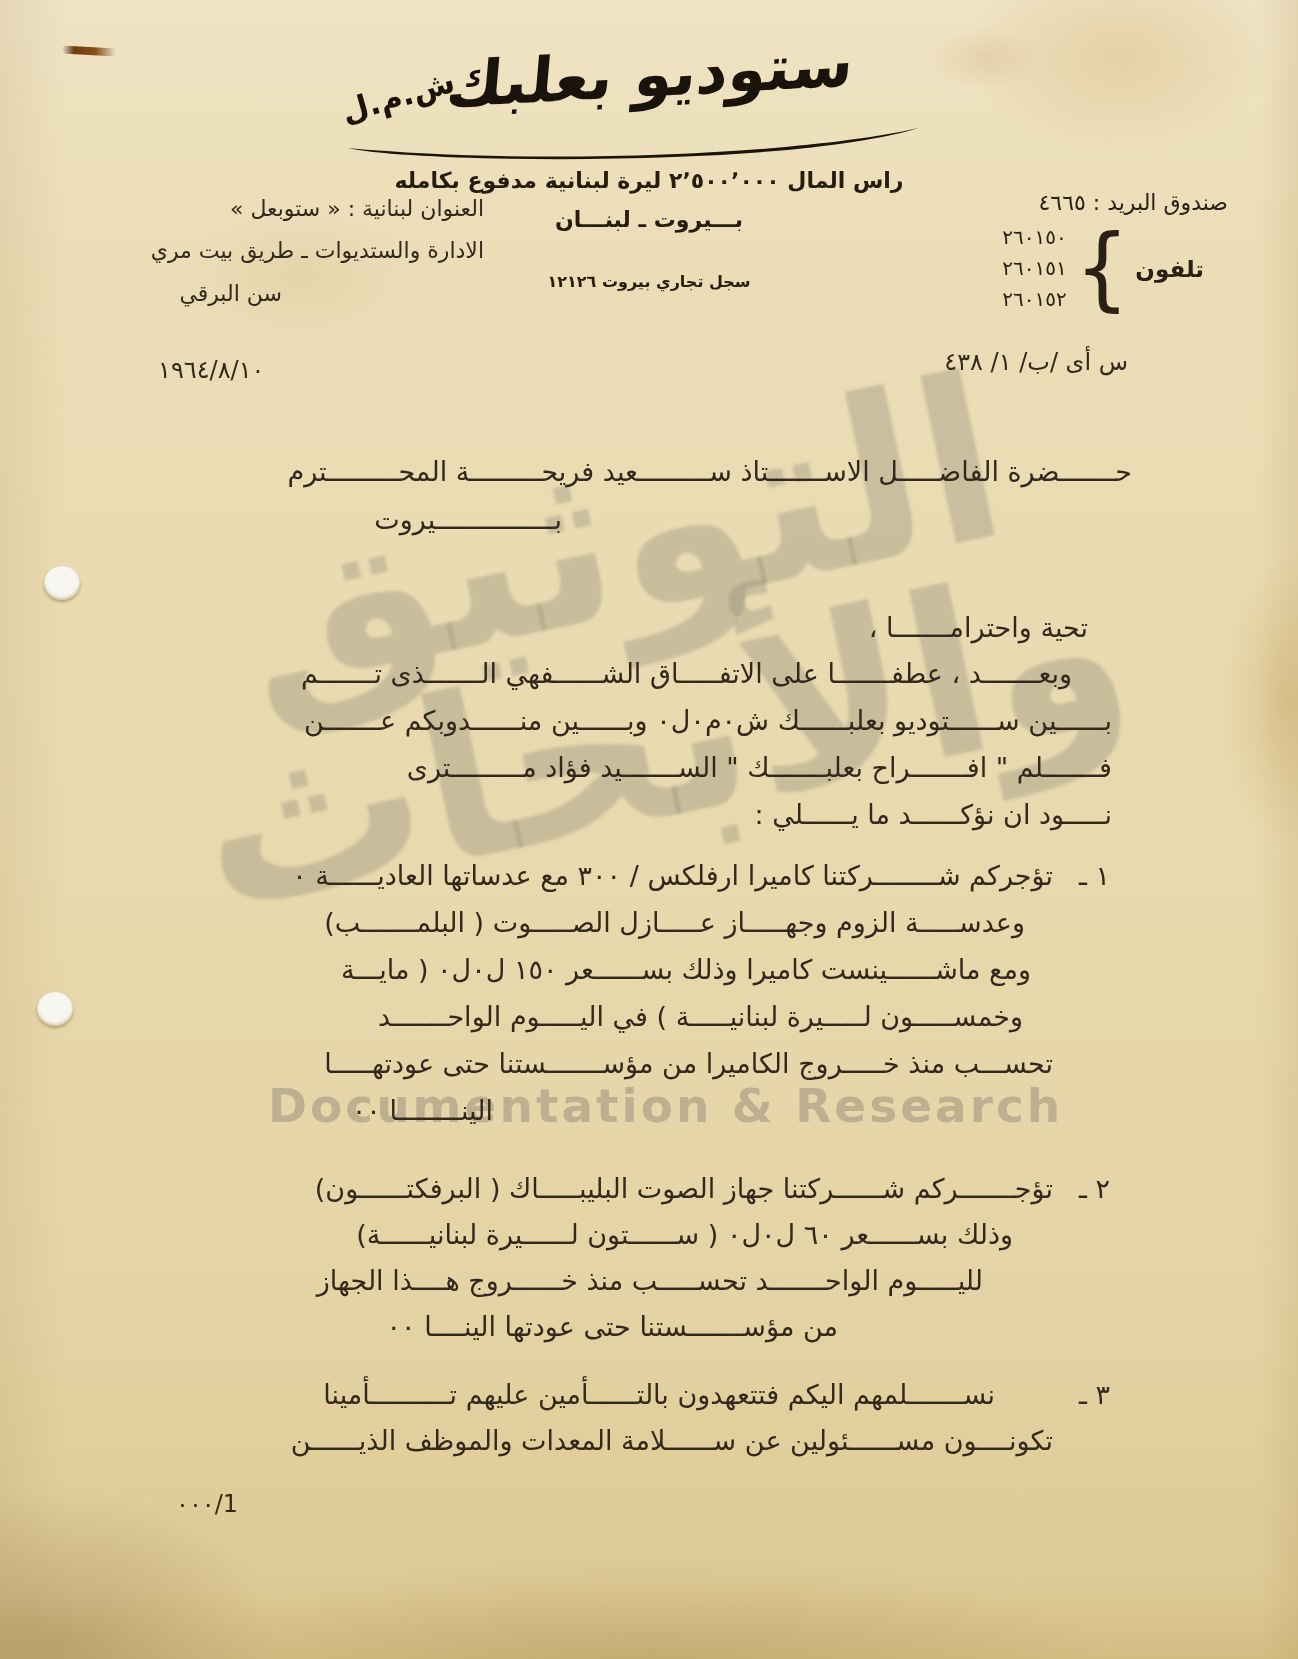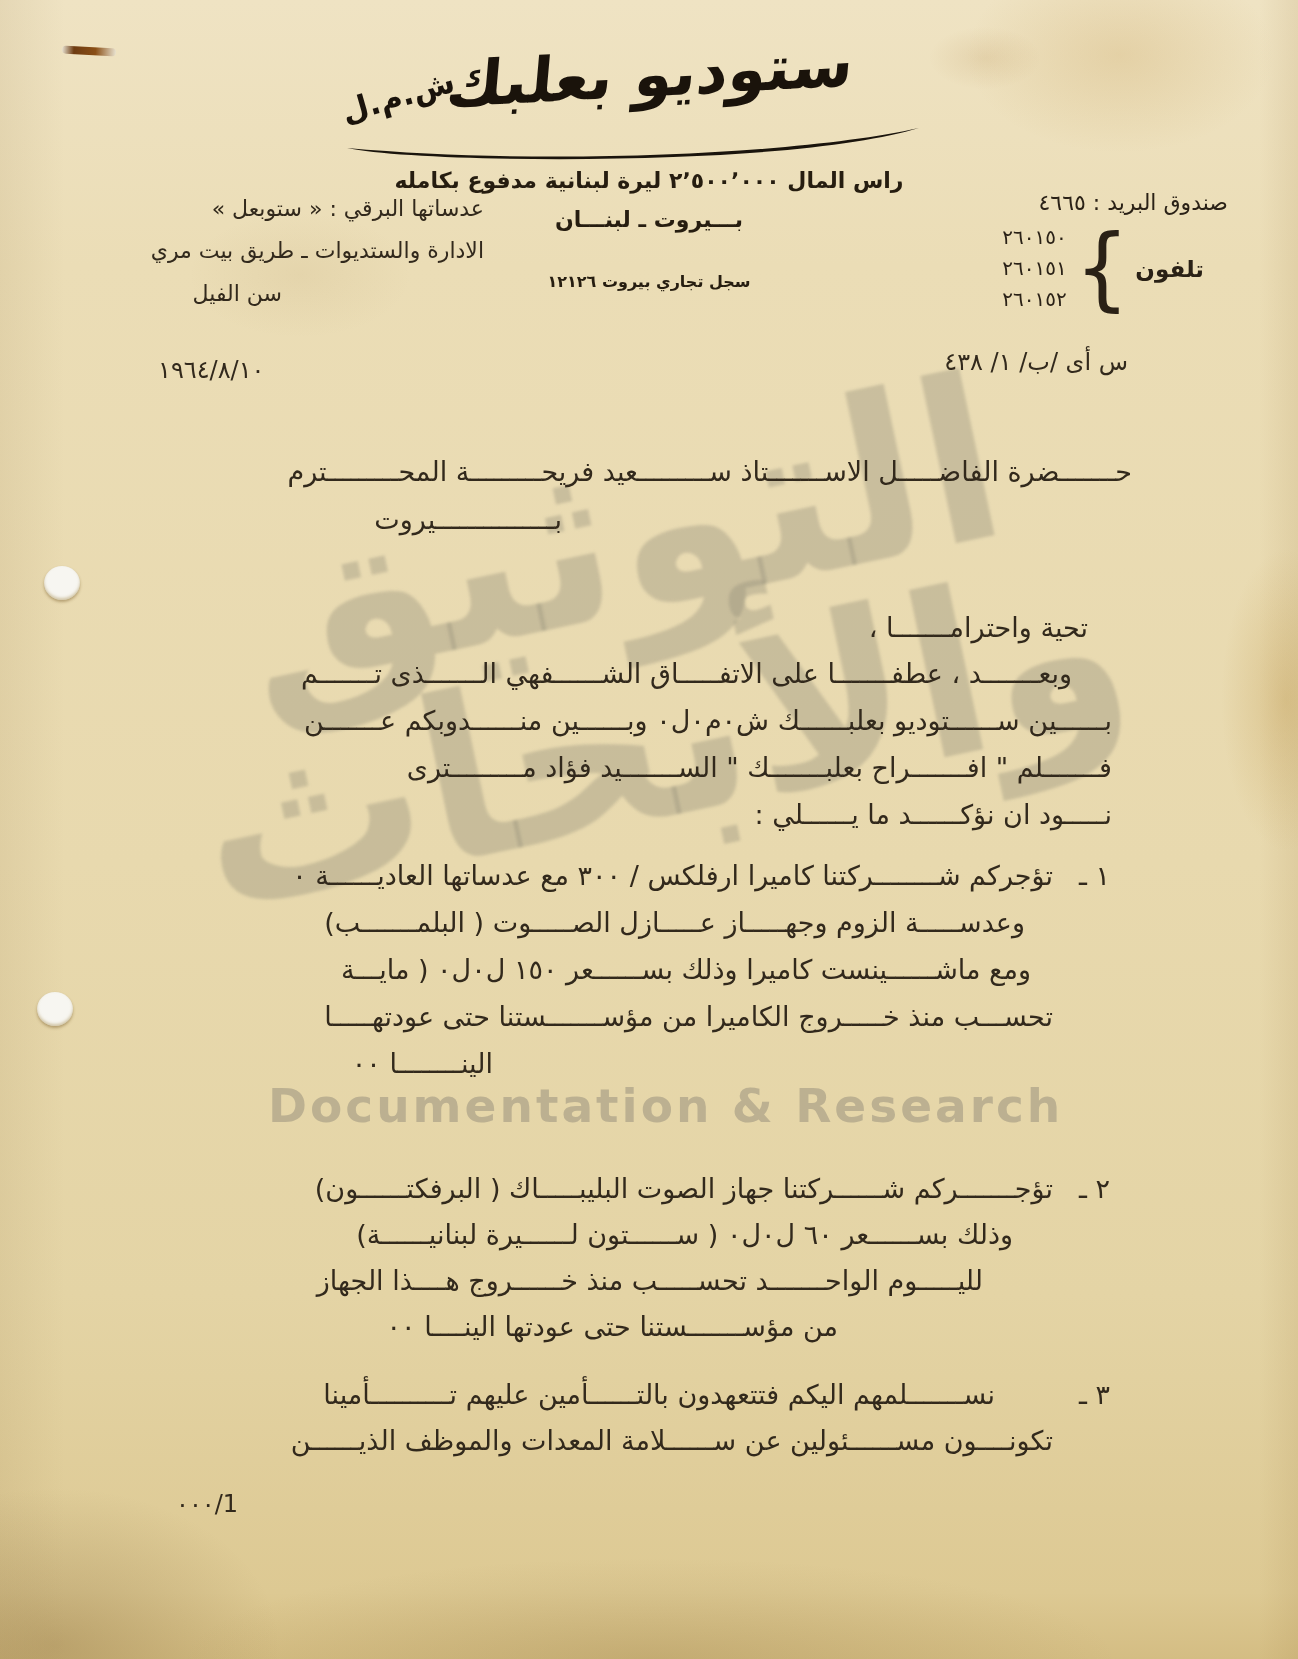--- a/index.html
+++ b/index.html
@@ -82,23 +82,23 @@
 <div class="logo-main">ستوديو بعلبك</div>
 <div class="logo-sal">ش.م.ل</div>
 <svg class="logo-swash" width="594" height="42" viewBox="0 0 594 42">
   <path d="M586,4 C470,30 215,42 14,24 C60,34 215,38 340,33 C455,29 540,18 586,4 Z" fill="#1a140c"></path>
 </svg>
 
 <div class="txt bold center" style="top:168px;font-size:22px;">راس المال ٢٬٥٠٠٬٠٠٠ ليرة لبنانية مدفوع بكامله</div>
 <div class="txt bold center" style="top:207px;font-size:22px;">بـــيروت ـ لبنـــان</div>
 <div class="txt bold center" style="top:272px;font-size:16px;">سجل تجاري بيروت ١٢١٢٦</div>
 
-<div class="txt" style="left:64px;top:196px;width:420px;text-align:right;font-size:22px;">عدساتها البرقي : « ستوبعل »</div>
+<div class="txt" style="left:64px;top:196px;width:420px;text-align:right;font-size:22px;">العنوان لبنانية : « ستوبعل »</div>
 <div class="txt" style="left:64px;top:238px;width:420px;text-align:right;font-size:22px;">الادارة والستديوات ـ طريق بيت مري</div>
-<div class="txt" style="left:64px;top:281px;width:218px;text-align:right;font-size:22px;">سن الفيل</div>
+<div class="txt" style="left:64px;top:281px;width:218px;text-align:right;font-size:22px;">سن البرقي</div>
 
 <div class="txt" style="right:70px;top:190px;font-size:22px;color:#2a2116;">صندوق البريد : ٤٦٦٥</div>
 
 <div class="phones">
   <div class="phone-label">تلفون</div>
   <div class="phone-brace">{</div>
   <div class="phone-col">
     <div>٢٦٠١٥٠</div>
     <div>٢٦٠١٥١</div>
     <div>٢٦٠١٥٢</div>
@@ -119,20 +119,21 @@
   <div>فـــــــلم " افـــــــراح بعلبـــــــك " الســـــــيد فؤاد مـــــــــترى</div>
   <div>نـــــود ان نؤكــــــد ما يــــــلي :</div>
 </div>
 
 <div class="item" style="right:188px;top:852px;">
   <div class="item-number">١ ـ</div>
   <div class="item-lines">
     <div>تؤجركم شــــــــركتنا كاميرا ارفلكس / ٣٠٠ مع عدساتها العاديــــــة ٠</div>
     <div style="margin-right:28px;">وعدســـــة الزوم وجهـــــاز عـــــازل الصـــــوت ( البلمـــــــب)</div>
     <div style="margin-right:22px;">ومع ماشــــــينست كاميرا وذلك بســــــعر ١٥٠ ل٠ل٠ ( مايـــة</div>
+    <div style="margin-right:30px;">وخمســـــون لـــــيرة لبنانيـــــة ) في اليـــــوم الواحـــــــد</div>
     <div>تحســـب منذ خـــــروج الكاميرا من مؤســـــــستنا حتى عودتهـــــا</div>
     <div style="margin-right:560px;">الينــــــــا ٠٠</div>
   </div>
 </div>
 
 <div class="item lh46" style="right:188px;top:1166px;">
   <div class="item-number">٢ ـ</div>
   <div class="item-lines">
     <div>تؤجـــــــركم شــــــركتنا جهاز الصوت البليبـــــاك ( البرفكتــــــون)</div>
     <div style="margin-right:40px;">وذلك بســــــعر ٦٠ ل٠ل٠ ( ســــــتون لــــــيرة لبنانيــــــة)</div>

